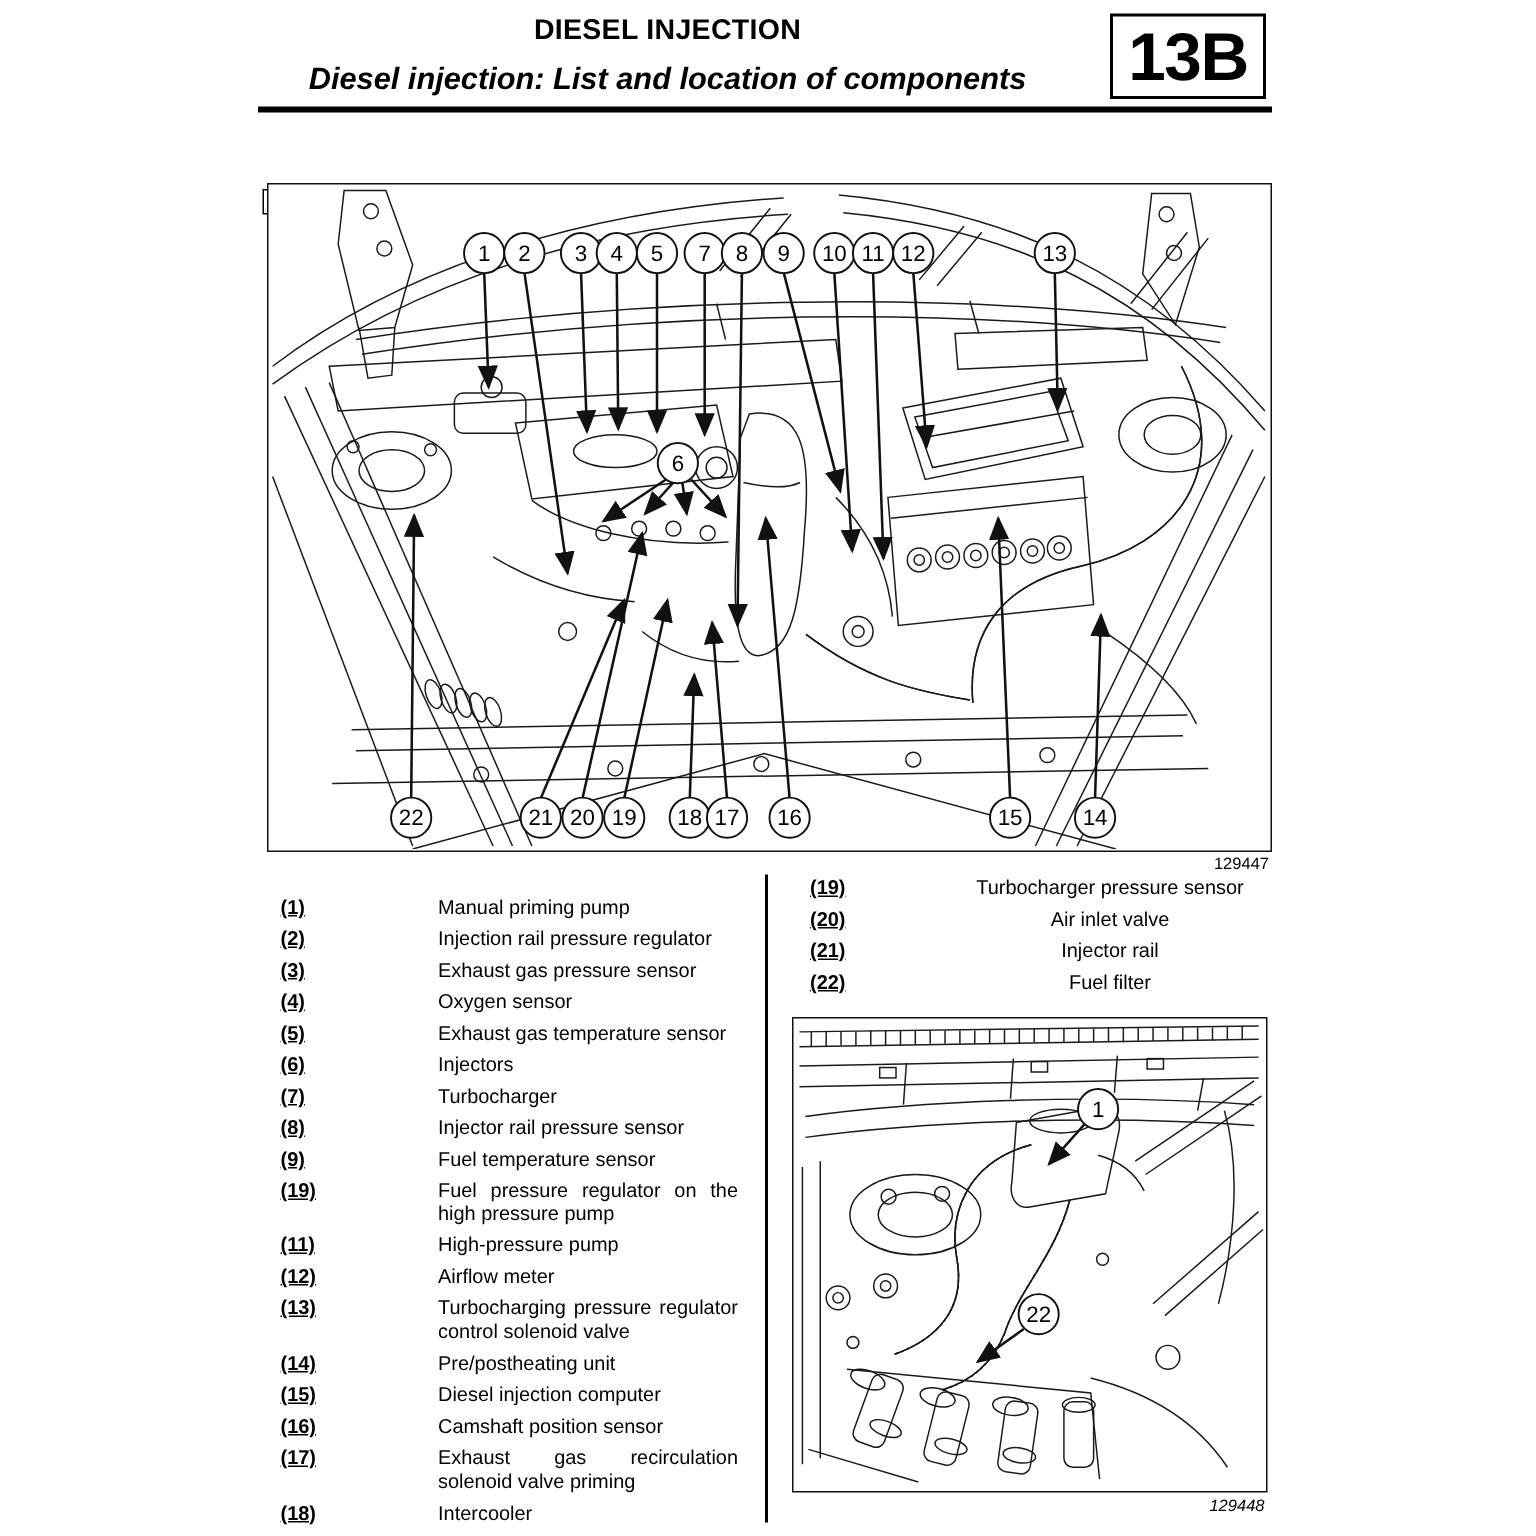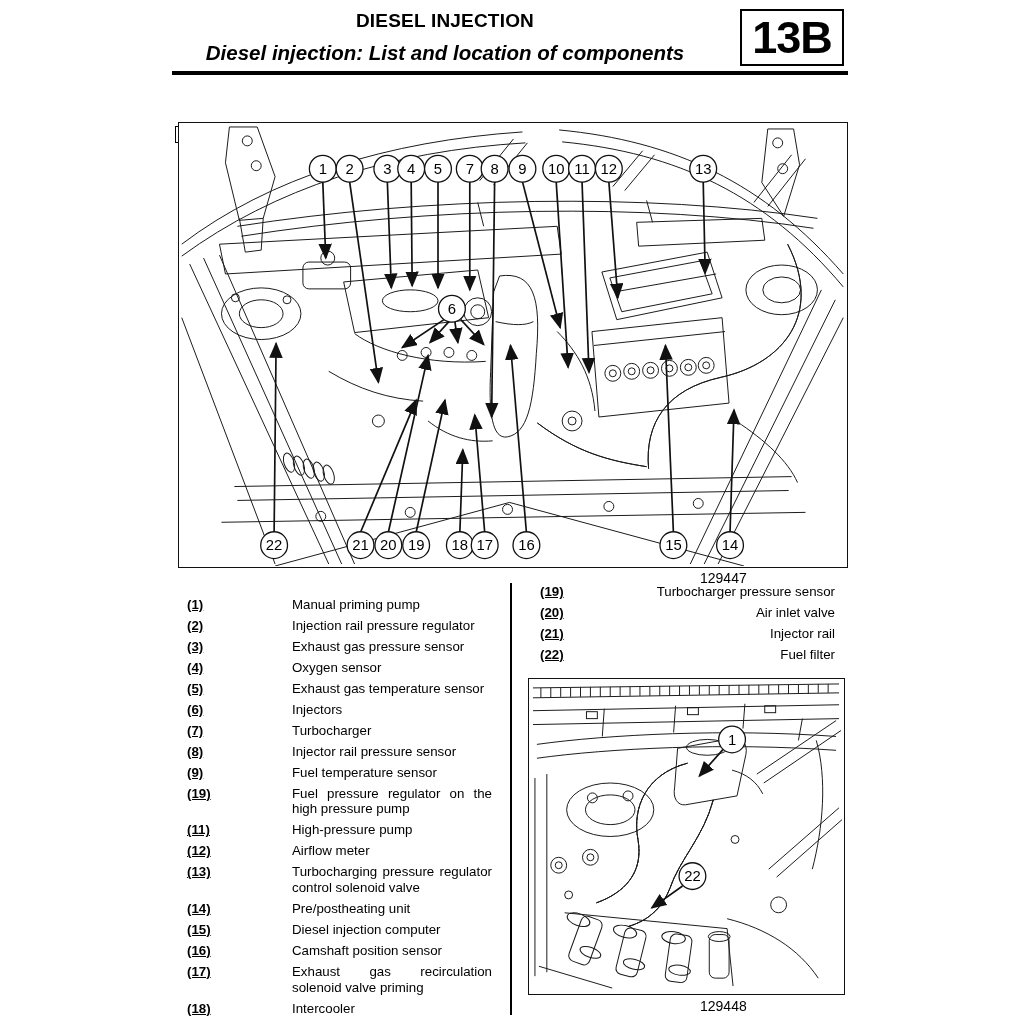--- a/index.html
+++ b/index.html
@@ -16,34 +16,34 @@
     font-size:45px; font-weight:700; letter-spacing:-1px; }
   .header-rule { position:absolute; left:172px; top:71px; width:676px; height:4px; background:#000; }
   .engine-box { position:absolute; left:175px; top:82px; width:671px; height:17px;
     border:1.5px solid #000; font-size:11.5px; line-height:14px; padding-left:3px;margin-top:44px; }
 
   
   .figure-main { position:absolute; left:178px; top:122px; width:670px; height:446px;
     border:1.5px solid #111; background:#fff; }
   .figure-detail { position:absolute; left:528px; top:678px; width:317px; height:317px;
     border:1.5px solid #111; background:#fff; }
-  .fig-caption { position:absolute; font-size:14px; text-align:left; }
+  .fig-caption { position:absolute; font-size:11px; text-align:right; }
   .cap1 { left:700px; top:570px; width:146px; }
-  .cap2 { left:700px; top:998px; width:143px; }
+  .cap2 { left:700px; top:998px; width:143px;font-style:italic; }
   svg { display:block; }
 
   
   .col-divider { position:absolute; left:510px; top:583px; width:1.5px; height:432px; background:#000; }
   .list { position:absolute; }
   .list-left  { left:187px; top:597px; width:310px; }
   .list-right { left:540px; top:584px; width:300px; }
   .row { display:flex; margin-bottom:5.4px; }
   .row .num { width:105px; flex:0 0 105px; font-weight:700; font-size:13.3px; line-height:15.6px;text-decoration:underline; }
   .row .lbl { width:200px; font-size:13.3px; line-height:15.6px; text-align:justify; }
-  .list-right .row .lbl { width:190px; text-align:right; }
+  .list-right .row .lbl { width:190px; text-align:center; }
 
   
   .art path, .art line, .art polyline, .art polygon, .art ellipse, .art circle, .art rect
     { fill:none; stroke:#1a1a1a; stroke-width:1; }
   .callout circle { fill:#fff; stroke:#111; stroke-width:1.3; }
   .callout text { fill:#000; stroke:none; font-family:"Liberation Sans",sans-serif;
     font-size:15px; text-anchor:middle; }
   .leader { stroke:#111; stroke-width:1.7; fill:none; }
 </style>
 </head>

